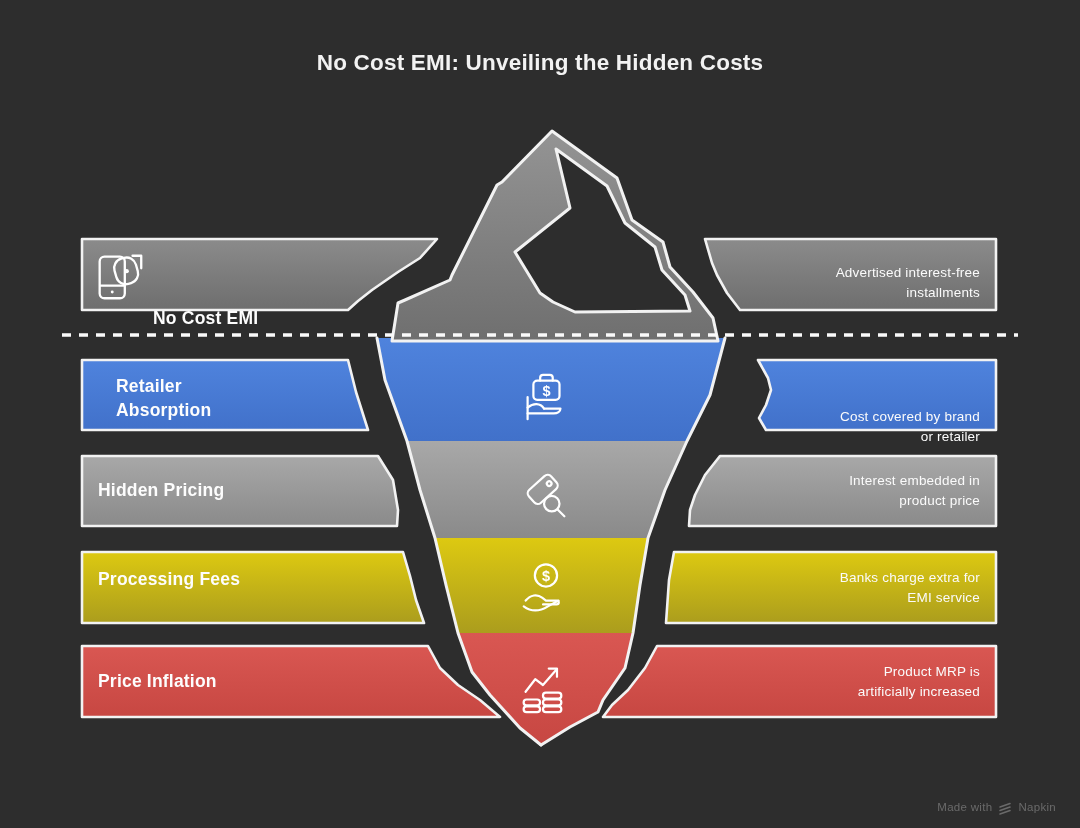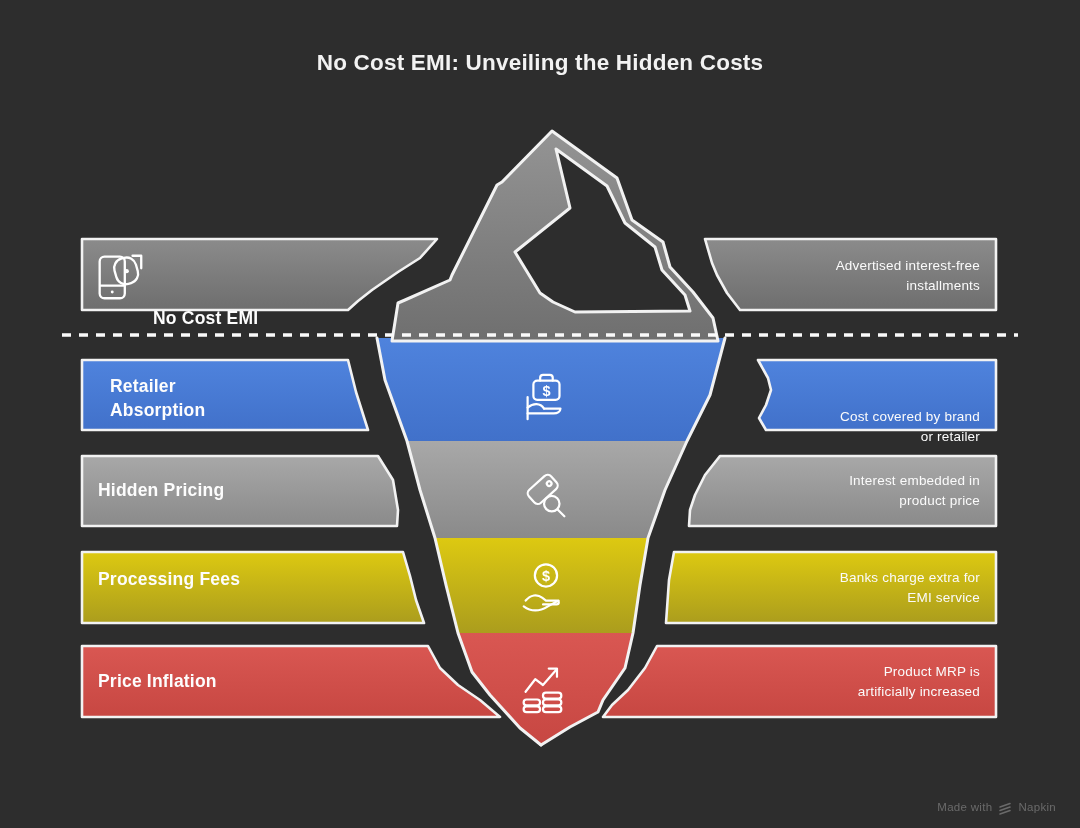--- a/index.html
+++ b/index.html
@@ -139,27 +139,27 @@
     <path d="M13,37 l10,-13 8,6 14,-16"></path>
     <path d="M37,13 h8.5 v8.5"></path>
     <rect x="11" y="45" width="17" height="6" rx="3"></rect>
     <rect x="11" y="52" width="17" height="6" rx="3"></rect>
     <rect x="31" y="38" width="19" height="6" rx="3"></rect>
     <rect x="31" y="45" width="19" height="6" rx="3"></rect>
     <rect x="31" y="52" width="19" height="6" rx="3"></rect>
   </svg>
 
   <div class="label-left" style="left:153px;top:239px;height:71px;width:190px;margin-top:44px;">No Cost EMI</div>
-  <div class="label-left" style="left:110px;top:360px;height:78px;width:230px;">Retailer
+  <div class="label-left" style="left:116px;top:360px;height:78px;width:230px;">Retailer
 Absorption</div>
   <div class="label-left" style="left:98px;top:456px;height:70px;width:260px;">Hidden Pricing</div>
   <div class="label-left" style="left:98px;top:552px;height:55px;width:280px;">Processing Fees</div>
   <div class="label-left" style="left:98px;top:646px;height:71px;width:300px;">Price Inflation</div>
 
-  <div class="label-right" style="left:730px;top:239px;height:74px;width:250px;">Advertised interest-free
+  <div class="label-right" style="left:730px;top:246px;height:74px;width:250px;">Advertised interest-free
 installments</div>
   <div class="label-right" style="left:780px;top:360px;height:90px;width:200px;margin-top:22px;">Cost covered by brand
 or retailer</div>
   <div class="label-right" style="left:740px;top:456px;height:70px;width:240px;">Interest embedded in
 product price</div>
   <div class="label-right" style="left:700px;top:552px;height:71px;width:280px;">Banks charge extra for
 EMI service</div>
   <div class="label-right" style="left:690px;top:646px;height:71px;width:290px;">Product MRP is
 artificially increased</div>
 

